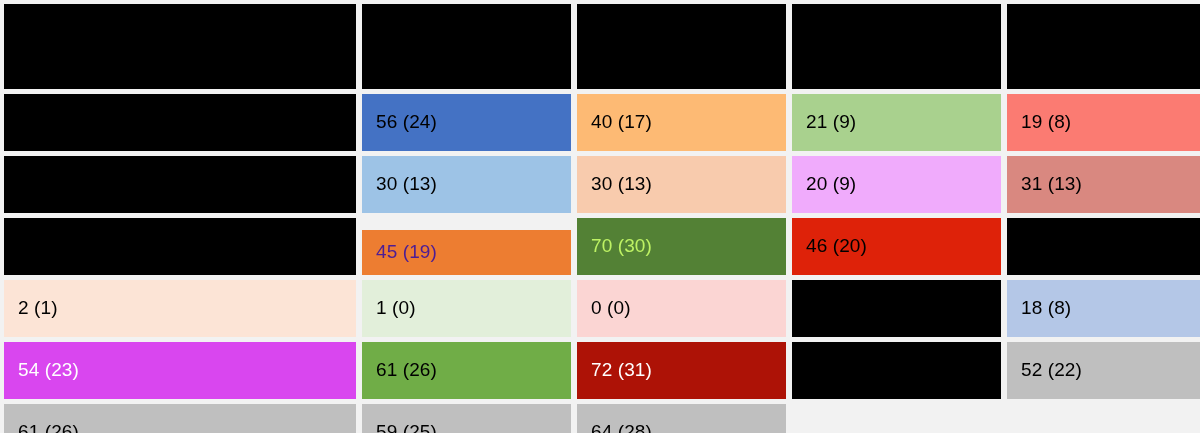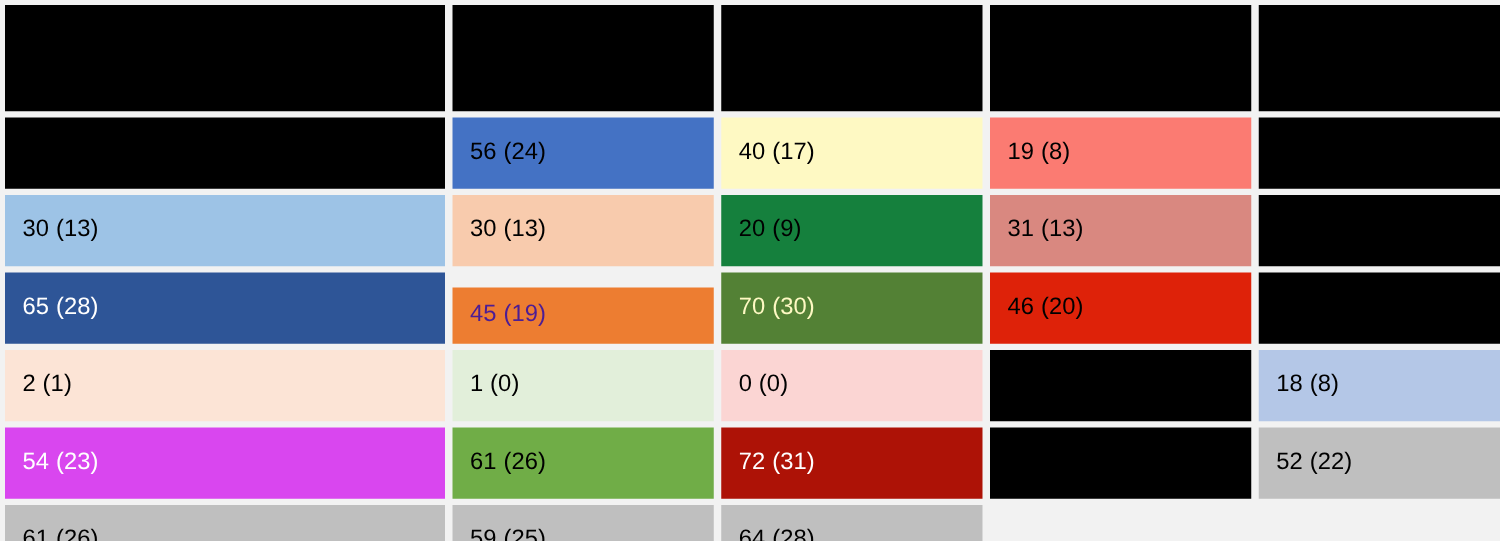--- a/index.html
+++ b/index.html
@@ -57,31 +57,31 @@
 
 <div class="sheet">
   <div class="grid" id="grid">
       <div class="cell header redacted"></div>
       <div class="cell header redacted"></div>
       <div class="cell header redacted"></div>
       <div class="cell header redacted"></div>
       <div class="cell header redacted"></div>
       <div class="cell redacted"></div>
       <div class="cell" style="background: rgb(68, 114, 196); color: rgb(0, 0, 0);">56 (24)</div>
-      <div class="cell" style="background: #fef9c3; color: rgb(0, 0, 0);">40 (17)</div>
+      <div class="cell" style="background: #fdba74; color: rgb(0, 0, 0);">40 (17)</div>
+      <div class="cell" style="background: rgb(169, 209, 142); color: rgb(0, 0, 0);">21 (9)</div>
       <div class="cell" style="background: rgb(251, 123, 114); color: rgb(0, 0, 0);">19 (8)</div>
       <div class="cell redacted"></div>
       <div class="cell" style="background: rgb(157, 195, 230); color: rgb(0, 0, 0);">30 (13)</div>
       <div class="cell" style="background: rgb(248, 203, 173); color: rgb(0, 0, 0);">30 (13)</div>
-      <div class="cell" style="background: #15803d; color: rgb(0, 0, 0);">20 (9)</div>
+      <div class="cell" style="background: #f0abfc; color: rgb(0, 0, 0);">20 (9)</div>
       <div class="cell" style="background: rgb(217, 136, 128); color: rgb(0, 0, 0);">31 (13)</div>
       <div class="cell redacted"></div>
-      <div class="cell" style="background: rgb(46, 85, 151); color: rgb(255, 255, 255);">65 (28)</div>
       <div class="cell" style="background: rgb(237, 125, 49); color: #4c1d95; margin-top: 12px;">45 (19)</div>
-      <div class="cell" style="background: rgb(83, 129, 53); color: #fef9c3;">70 (30)</div>
+      <div class="cell" style="background: rgb(83, 129, 53); color: #bef264;">70 (30)</div>
       <div class="cell" style="background: rgb(222, 34, 9); color: rgb(0, 0, 0);">46 (20)</div>
       <div class="cell redacted"></div>
       <div class="cell" style="background: rgb(252, 228, 214); color: #000000;">2 (1)</div>
       <div class="cell" style="background: rgb(226, 239, 218); color: rgb(0, 0, 0); text-align: right;">1 (0)</div>
       <div class="cell" style="background: rgb(251, 213, 211); color: rgb(0, 0, 0);">0 (0)</div>
       <div class="cell redacted"></div>
       <div class="cell" style="background: rgb(180, 199, 231); color: #000000;">18 (8)</div>
       <div class="cell" style="background: #d946ef; color: rgb(255, 255, 255);">54 (23)</div>
       <div class="cell" style="background: rgb(112, 173, 71); color: rgb(0, 0, 0);">61 (26)</div>
       <div class="cell" style="background: rgb(173, 18, 6); color: rgb(255, 255, 255);">72 (31)</div>

